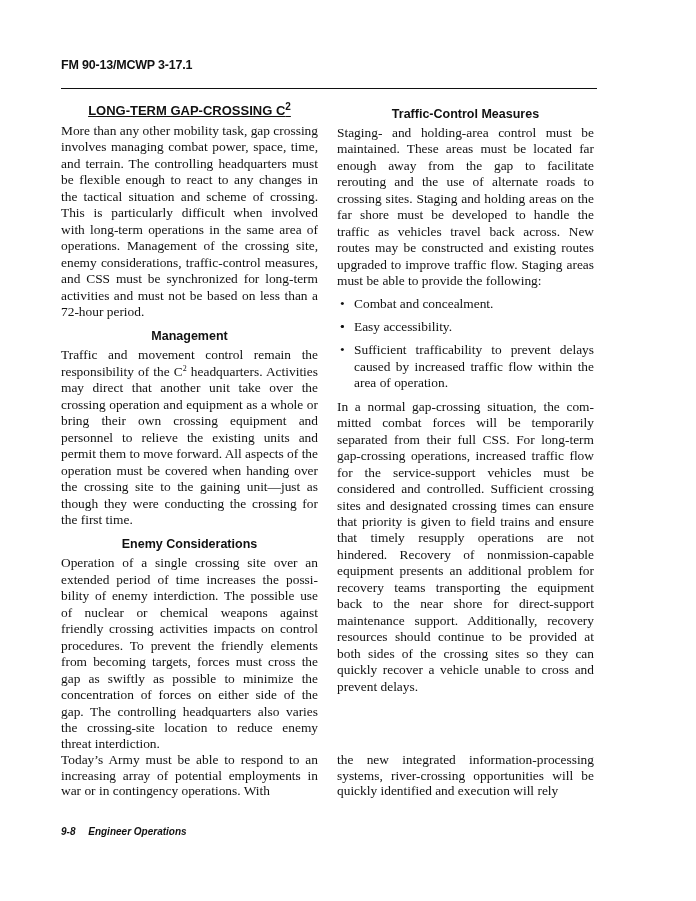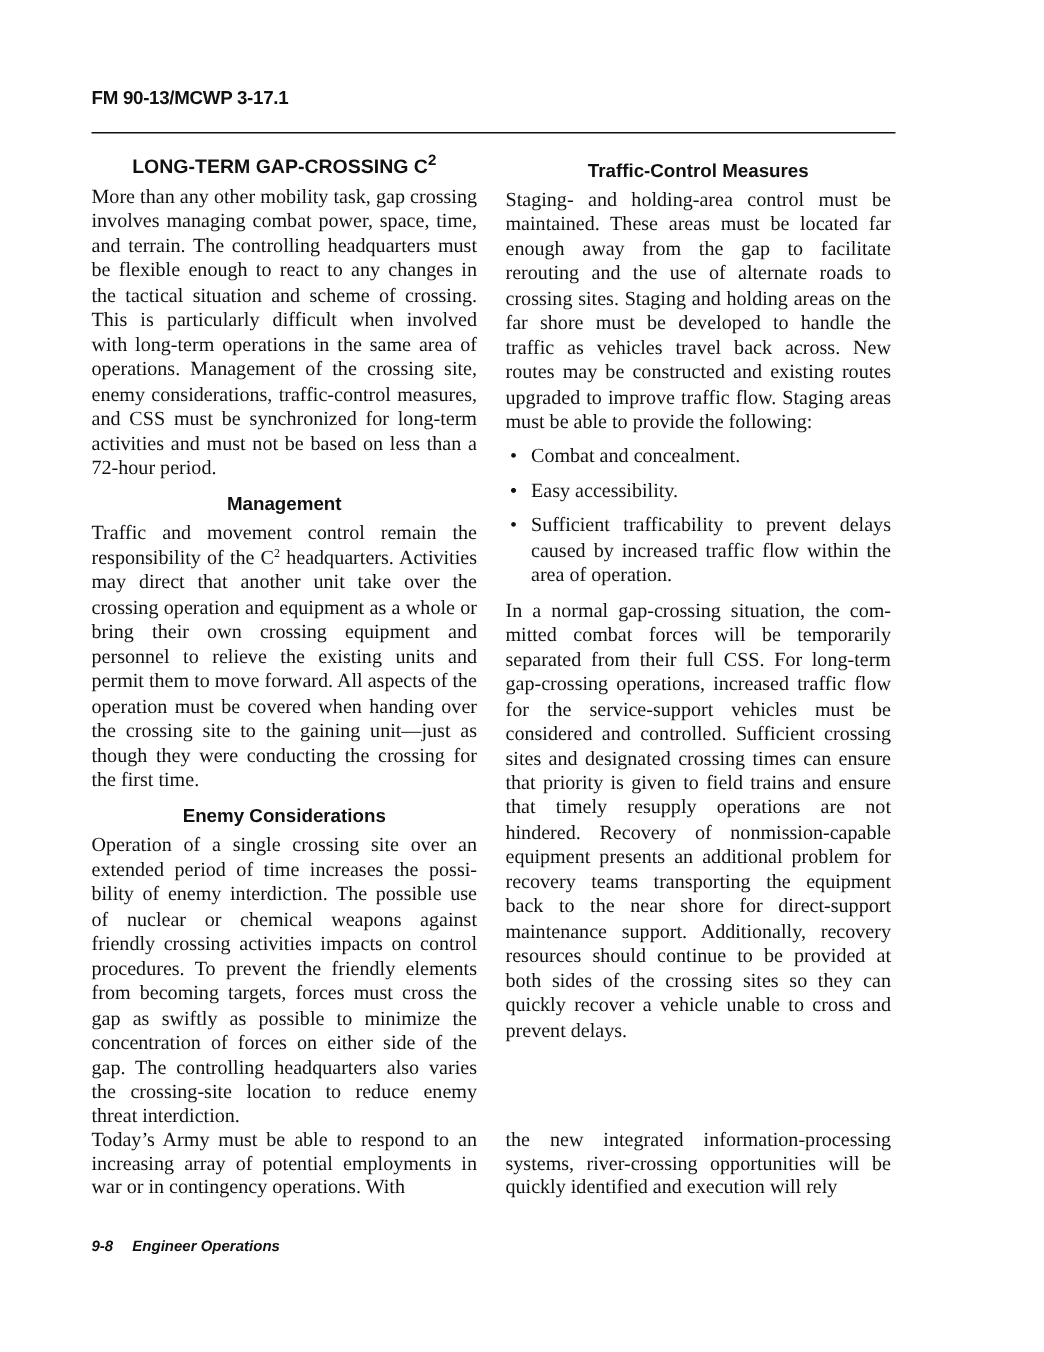--- a/index.html
+++ b/index.html
@@ -6,21 +6,21 @@
   body { width: 696px; height: 901px; position: relative; overflow: hidden; color: #111; }
   .page { position: absolute; left: 0; top: 0; width: 696px; height: 901px; }
   .running-head {
     position: absolute; left: 61px; top: 58px; width: 536px;
     font-family: "Liberation Sans", sans-serif; font-weight: bold; font-size: 12.5px;
     letter-spacing: -0.2px; padding-bottom: 16px; border-bottom: 1.6px solid #111;
   }
   .col { position: absolute; width: 257px; font-family: "Liberation Serif", serif; font-size: 13.4px; line-height: 16.45px; }
   .col-left { left: 61px; top: 103px; }
   .col-right { left: 337px; top: 106px; }
-  .h2 { font-family: "Liberation Sans", sans-serif; font-weight: bold; font-size: 13px; text-align: center; margin: 0 0 4px 0; line-height: 16px; }
+  .h2 { font-family: "Liberation Sans", sans-serif; font-weight: bold; font-size: 13px; text-align: center; margin: 0 0 4px 0; line-height: 16px; text-decoration: underline; }
   .h2 sup { font-size: 10px; vertical-align: 5px; line-height: 0; }
   .h3 { font-family: "Liberation Sans", sans-serif; font-weight: bold; font-size: 12.5px; text-align: center; margin: 8px 0 3px 0; line-height: 16px; }
   .h3.first { margin-top: 0; }
   p { margin: 0; text-align: justify; hyphens: manual; }
   ul.bullets { list-style: none; margin: 6px 0 0 0; padding: 0; }
   ul.bullets li { position: relative; padding-left: 17px; margin: 0 0 7px 0; text-align: justify; }
   ul.bullets li .bullet { position: absolute; left: 3px; top: 0; }
   .sup-small { font-size: 8px; vertical-align: 5px; line-height: 0; }
   .section-head {
     position: absolute; left: 61px; top: 733px; width: 536px;

